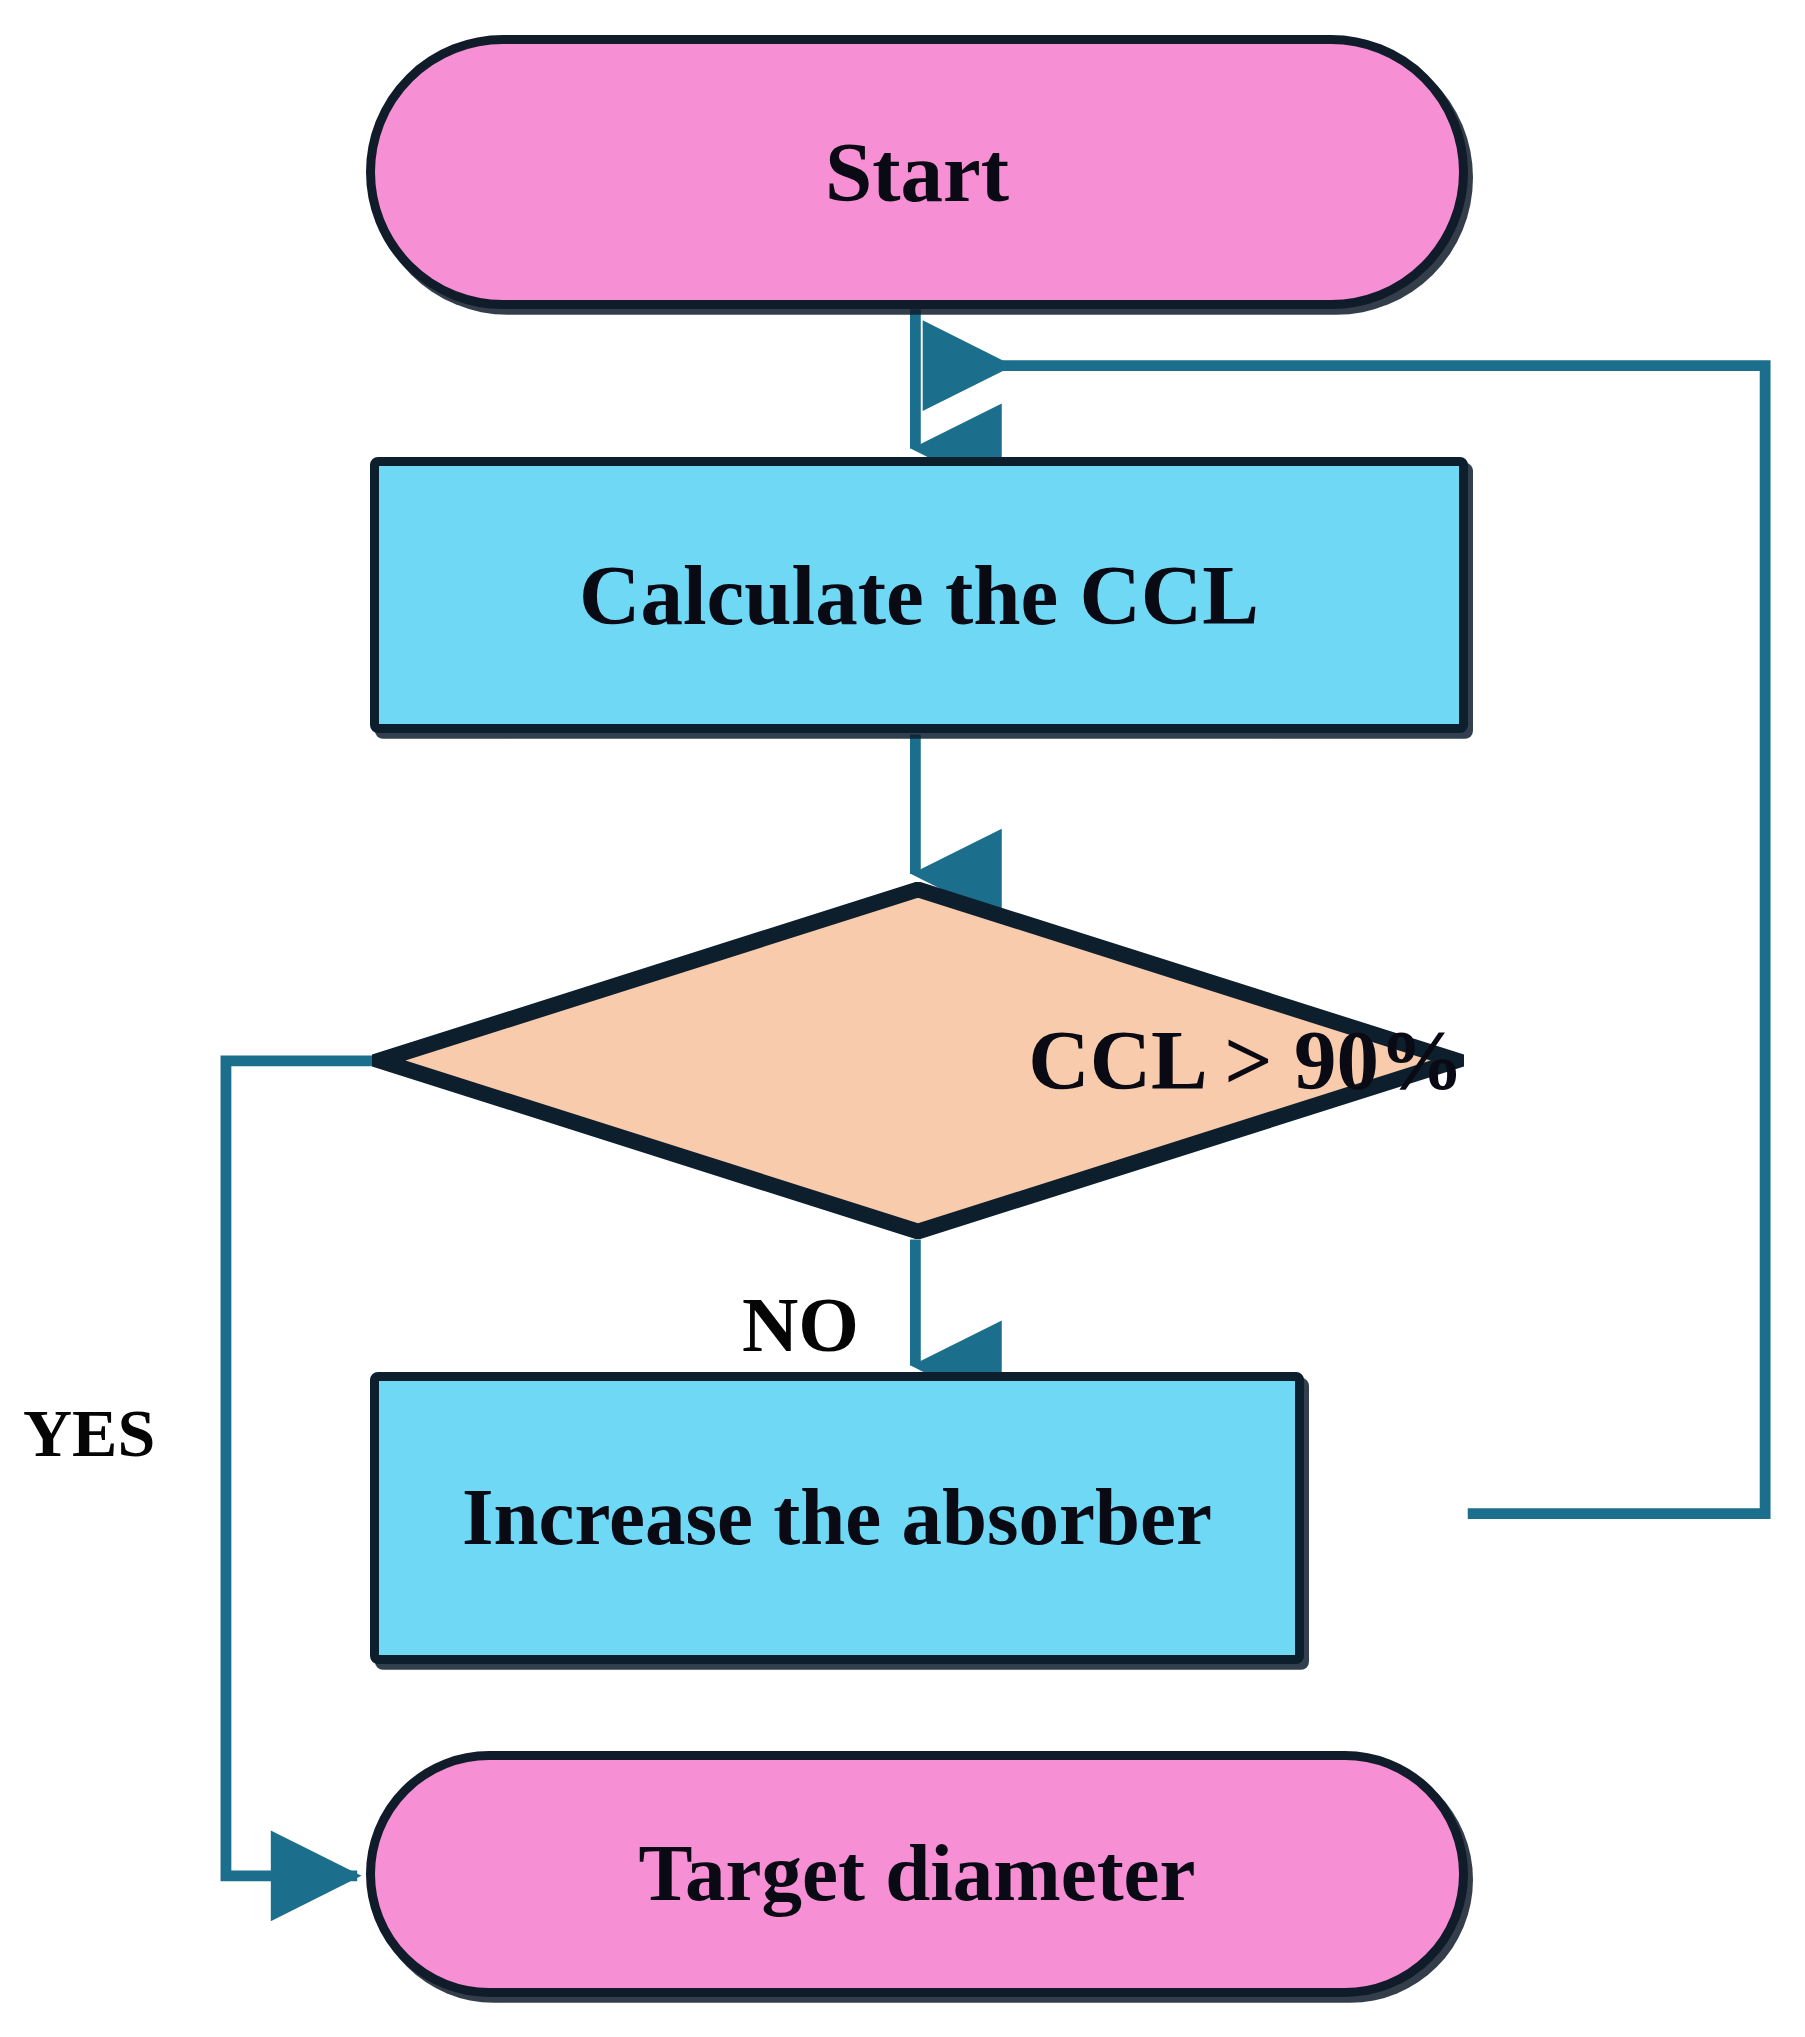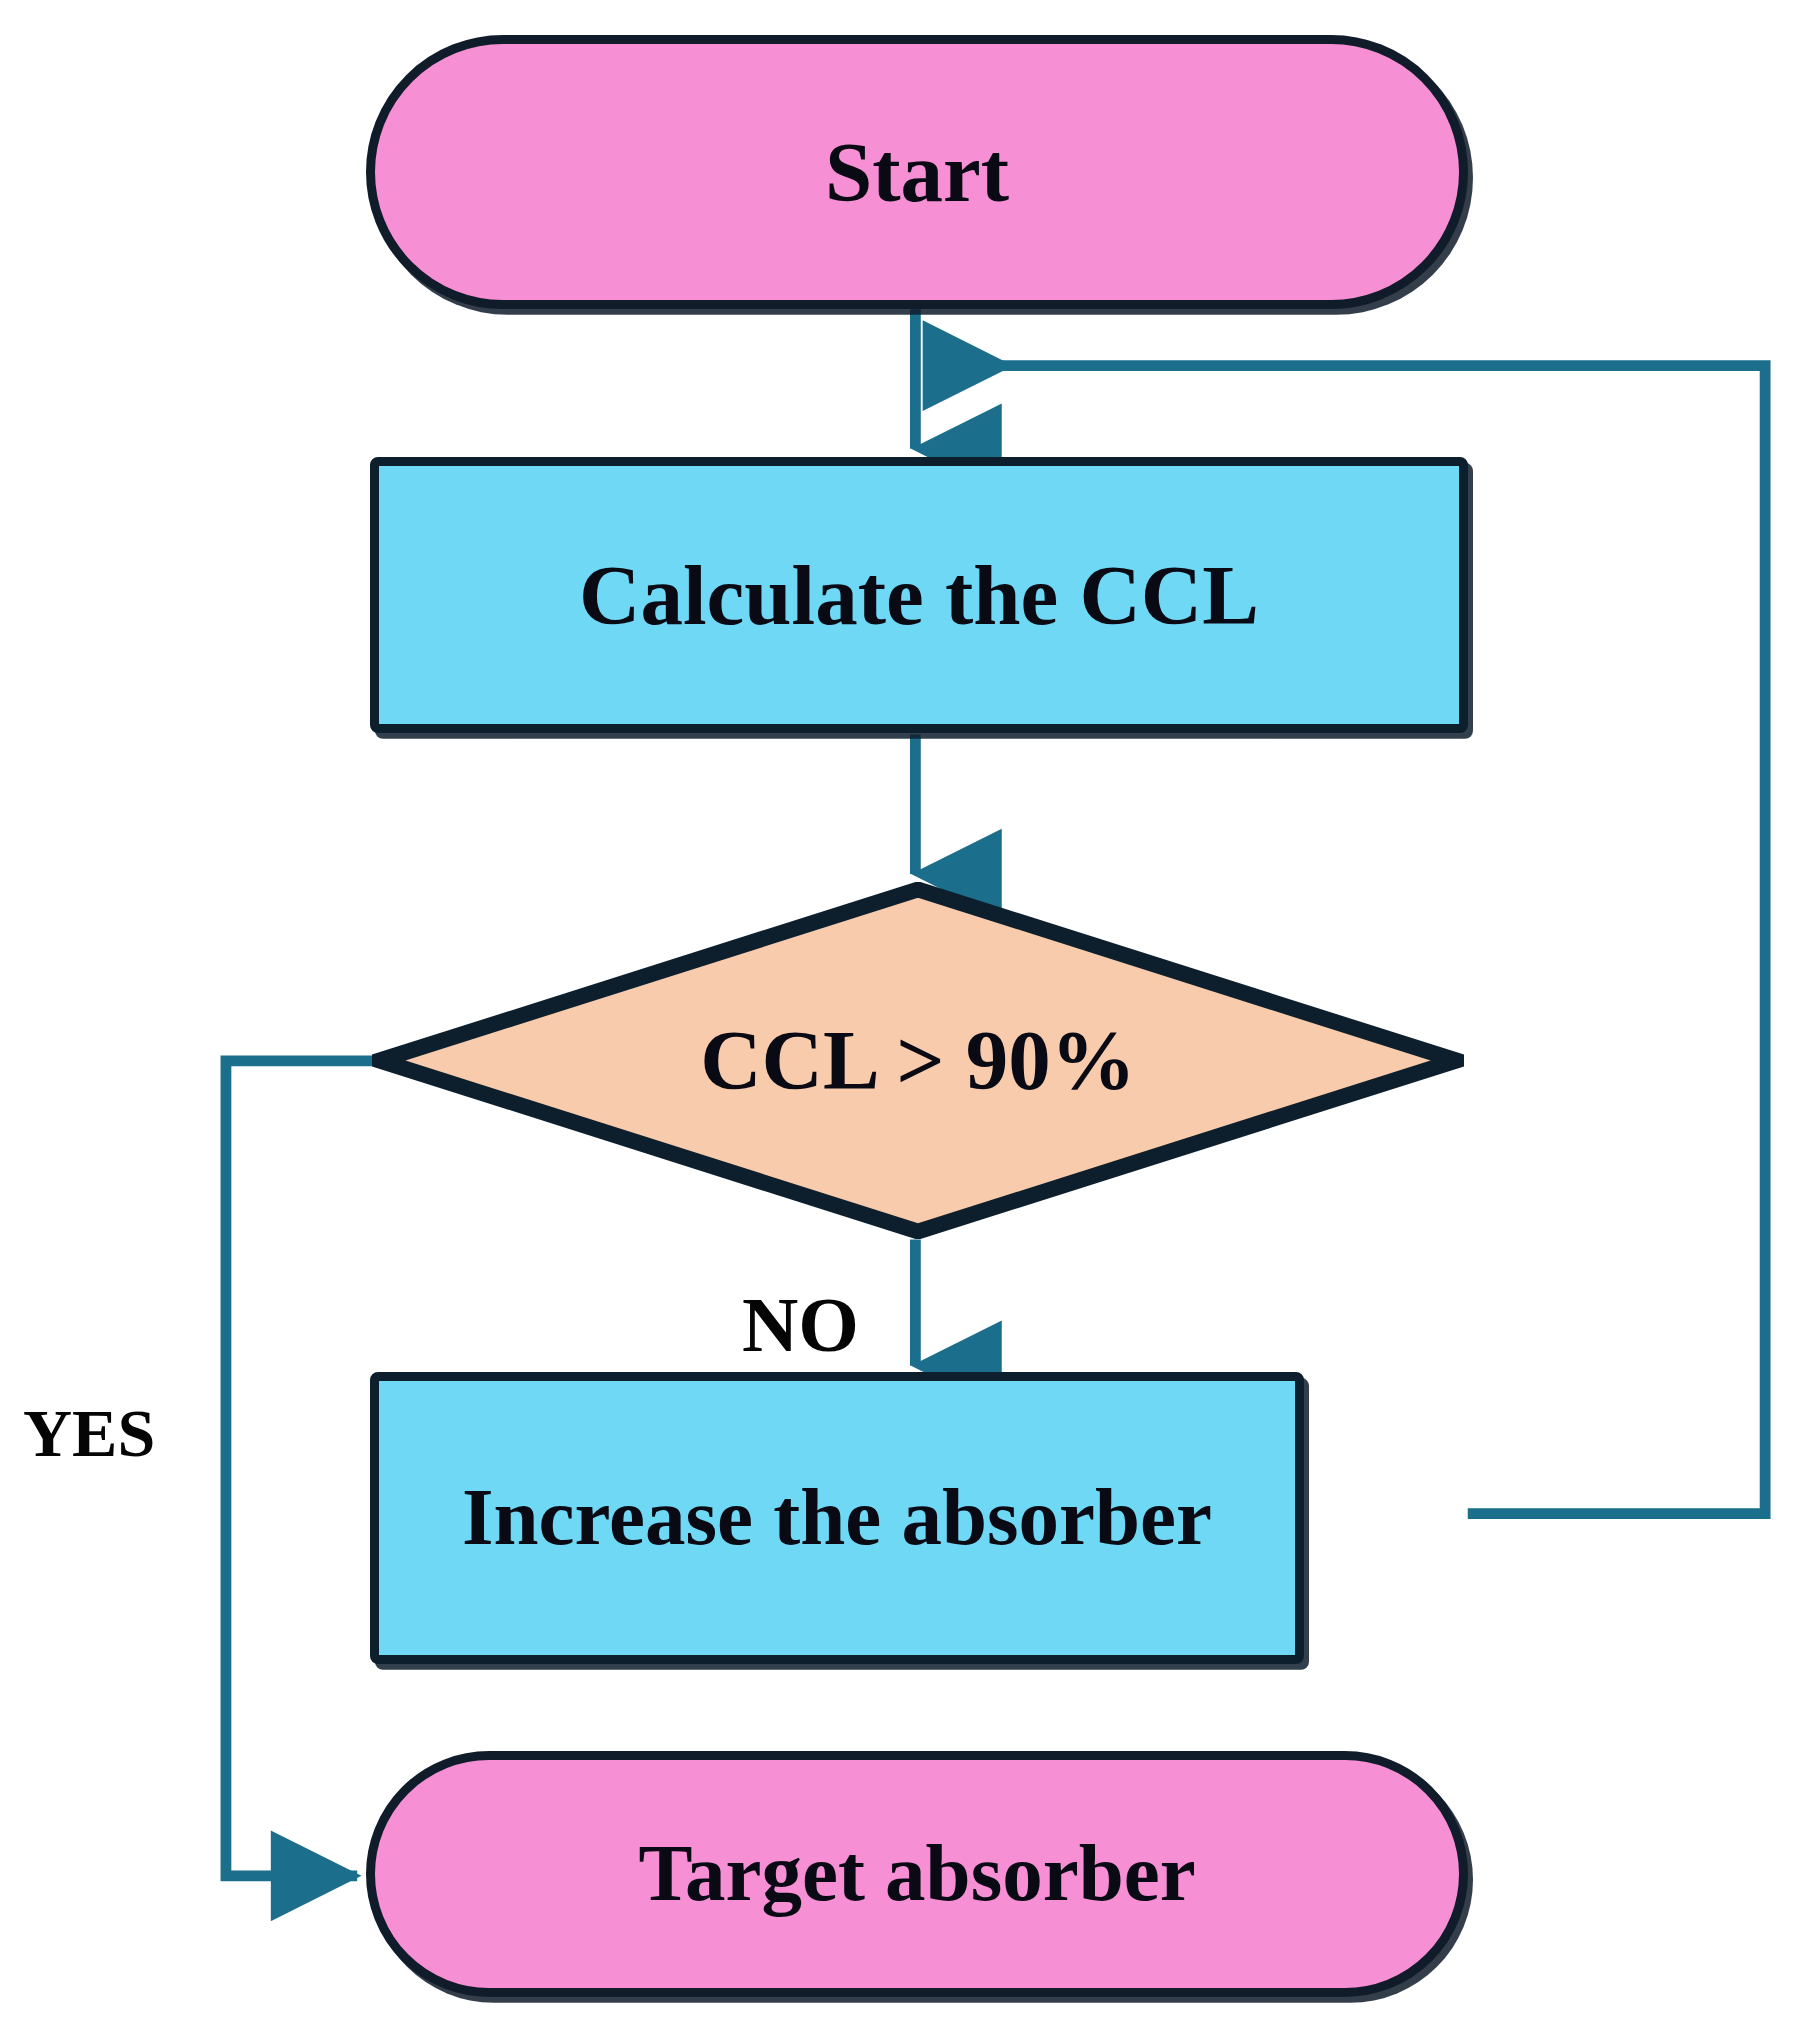--- a/index.html
+++ b/index.html
@@ -60,21 +60,21 @@
     left: 0;
     top: 0;
     width: 100%;
     height: 100%;
     z-index: 1;
   }
   .diamond-label {
     position: relative;
     z-index: 2;
     width: 100%;
-    text-align: center;
+    text-align: right;
   }
   .edge-label {
     position: absolute;
     color: #050505;
     font-weight: bold;
     font-family: "Liberation Serif", "DejaVu Serif", serif;
     white-space: nowrap;
     z-index: 4;
   }
   
@@ -152,21 +152,21 @@
     <span class="diamond-label">CCL &gt; 90%</span>
   </div>
 
   <div id="node-increase" class="node node-process">
     <span>
       <span>Increase the absorber</span><br>
     </span>
   </div>
 
   <div id="node-target" class="node node-terminator">
-    <span>Target absorber</span>
+    <span>Target diameter</span>
   </div>
 
   <div id="label-no" class="edge-label">NO</div>
 
   <div id="label-yes" class="edge-label">YES</div>
 
 </div>
 
 
 </body></html>

